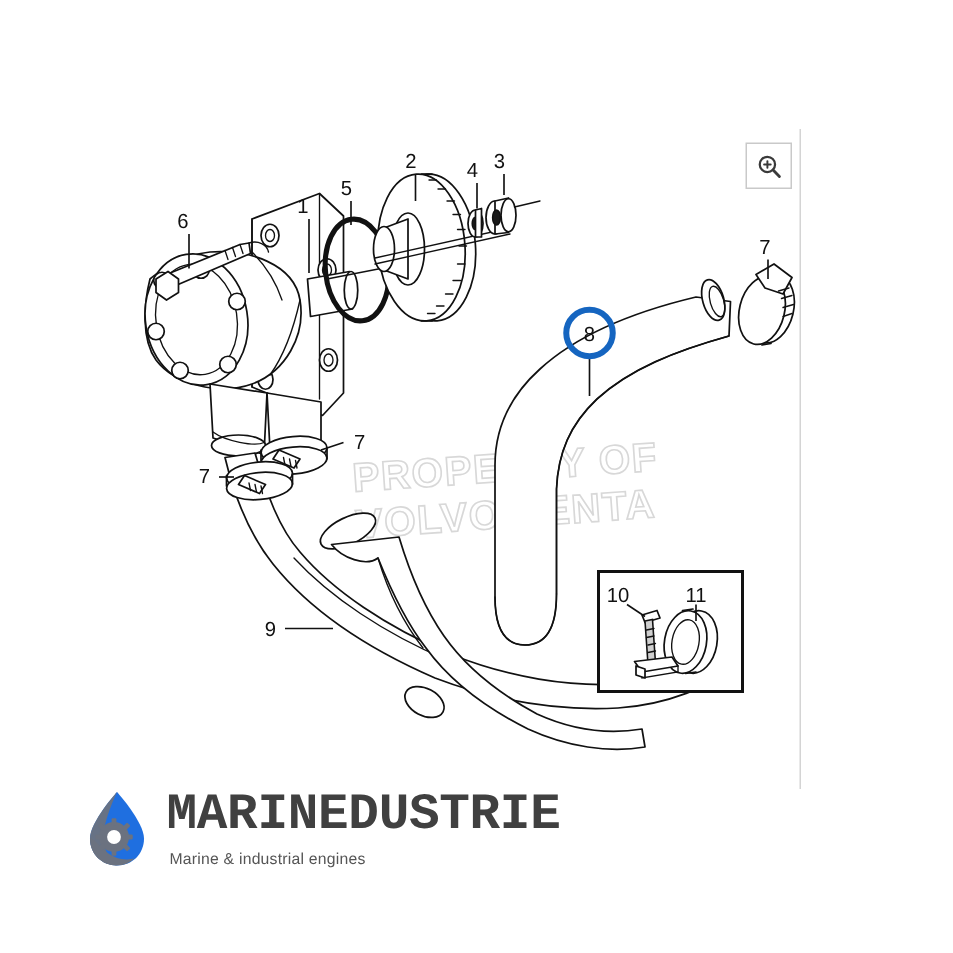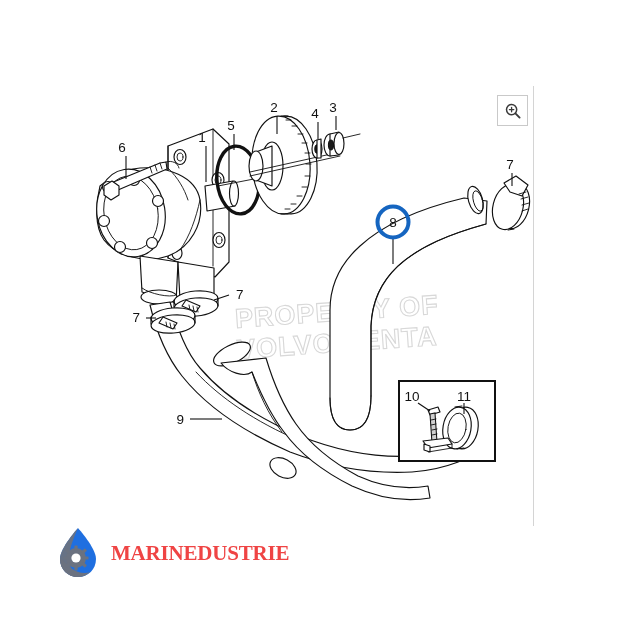--- a/index.html
+++ b/index.html
@@ -131,25 +131,25 @@
     width: 42px;
     height: 52px;
     flex: none;
   }
   #brand-text {
     display: flex;
     flex-direction: column;
     justify-content: center;
   }
   #brand-name {
-    font-family: Liberation Serif, serif;
+    font-family: Liberation Mono, monospace;
     font-weight: bold;
-    font-size: 21px;
+    font-size: 34px;
     letter-spacing: -0.2px;
-    color: #ef4444;
+    color: #404040;
     line-height: 1.05;
   }
   #brand-tagline {
     font-family: "Liberation Sans", sans-serif;
     font-size: 10.5px;
     color: #555555;
     letter-spacing: 0.15px;
     margin-top: 4px;
     padding-left: 2px;
   }
@@ -462,16 +462,17 @@
           <rect x="9.3" y="21.7" width="3.2" height="5" rx="0.7" transform="rotate(-45 10.9 24.2)"></rect>
           <rect x="25.5" y="21.7" width="3.2" height="5" rx="0.7" transform="rotate(45 27.1 24.2)"></rect>
           <rect x="9.3" y="35.3" width="3.2" height="5" rx="0.7" transform="rotate(45 10.9 37.8)"></rect>
           <rect x="25.5" y="35.3" width="3.2" height="5" rx="0.7" transform="rotate(-45 27.1 37.8)"></rect>
         </g>
       </g>
       <circle cx="19" cy="31" r="4.6" fill="#ffffff"></circle>
     </svg>
     <div id="brand-text">
       <div id="brand-name">MARINEDUSTRIE</div>
+      <div id="brand-tagline">Marine &amp; industrial engines</div>
     </div>
   </div>
 
 </div>
 
 </body></html>

